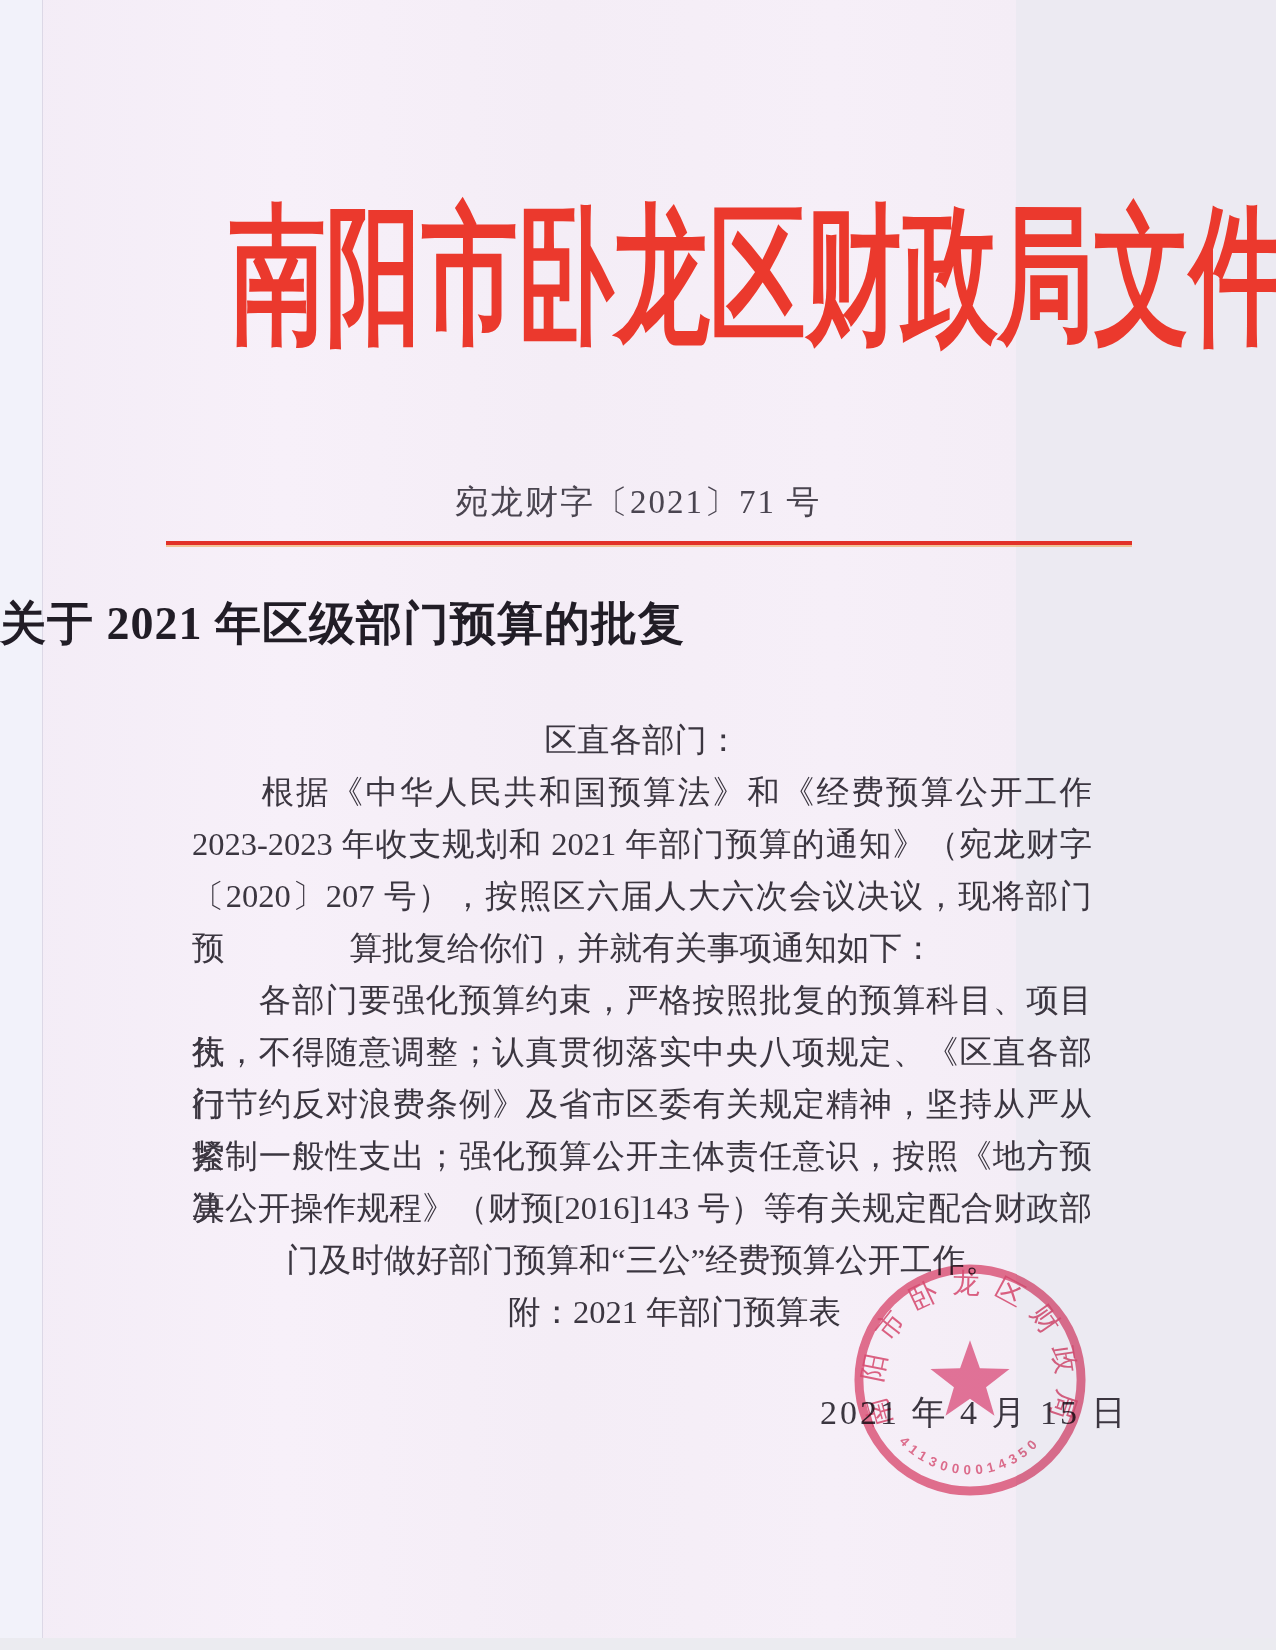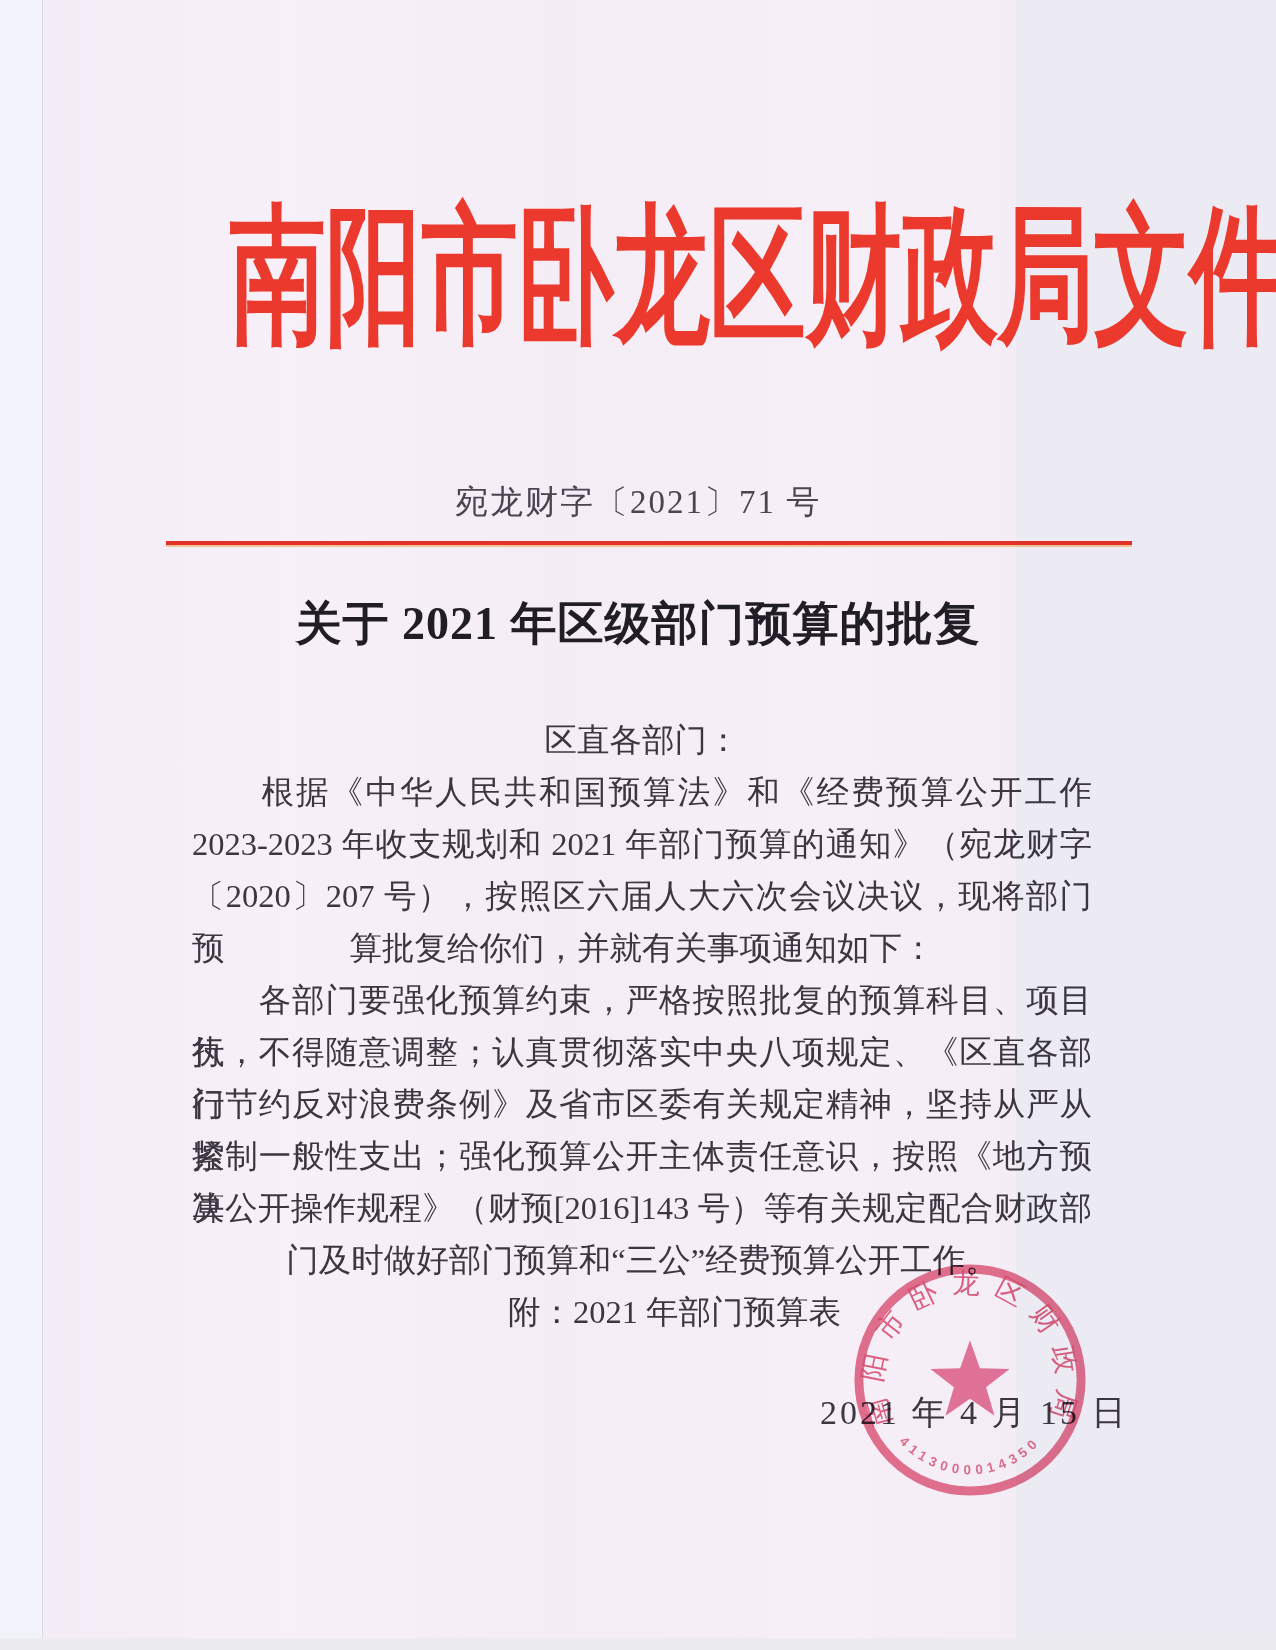--- a/index.html
+++ b/index.html
@@ -40,21 +40,20 @@
     color: #4a4550;
     letter-spacing: 2px;
   }
   .red-line {
     position: absolute; left: 166px; top: 541px; width: 966px; height: 4px;
     background: #e23128;
     box-shadow: 0 2px 0 rgba(238, 160, 70, 0.55);
   }
   .doc-title {
     position: absolute; left: 0; top: 596px; width: 1276px;
-    text-align: center;
     font-size: 46px; line-height: 56px; font-weight: bold;
     color: #211d26;
     letter-spacing: 1px;
   }
   .body-text {
     position: absolute; left: 192px; top: 714px; width: 900px;
     color: #3b3640;
     font-size: 32.5px;
   }
   .body-text .line {

